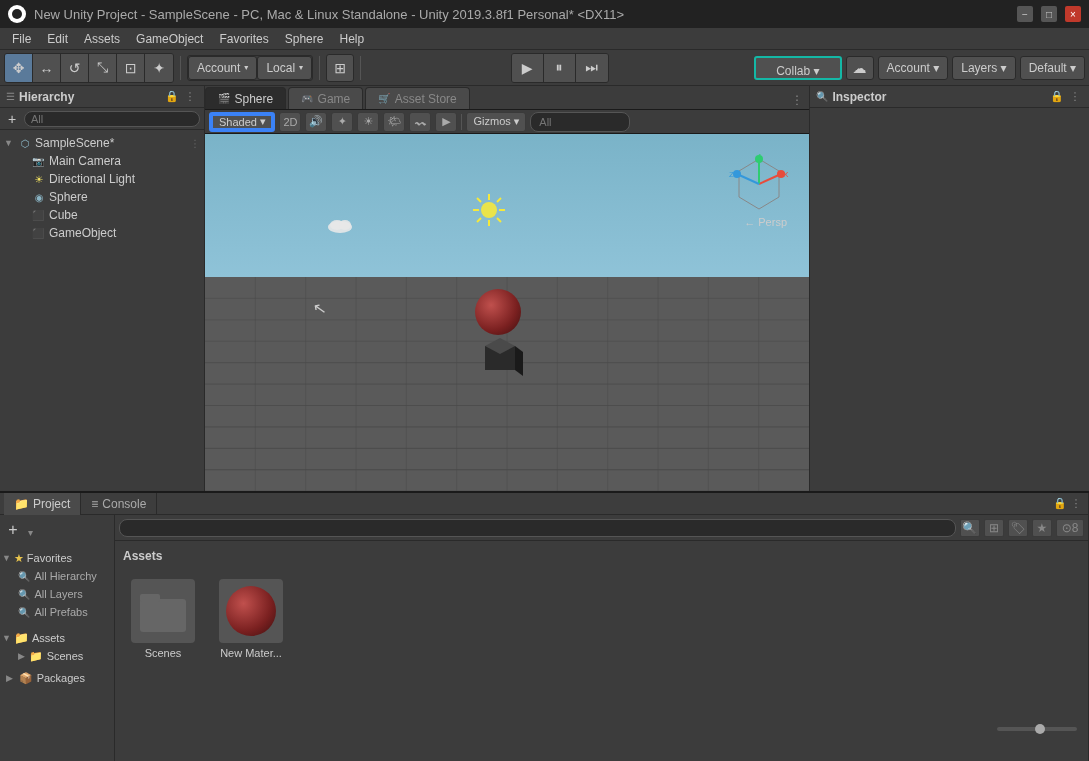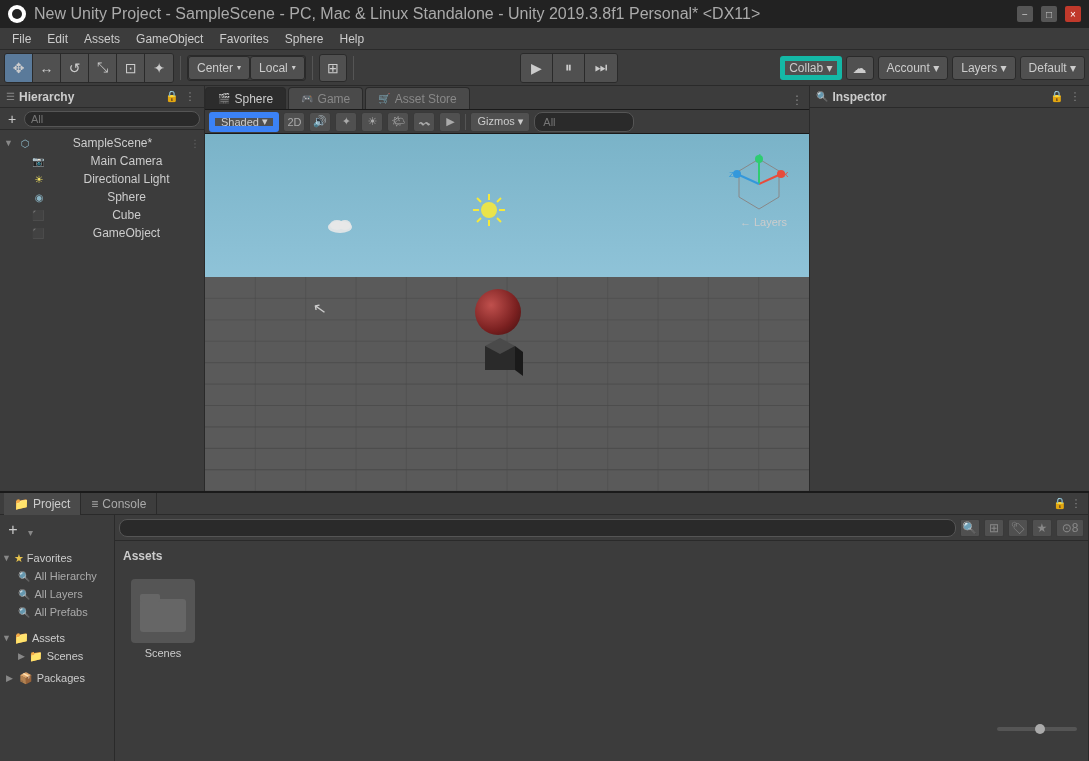--- a/index.html
+++ b/index.html
@@ -17,21 +17,21 @@
     }
     #title-bar .logo {
       width: 18px; height: 18px;
       background: #fff;
       border-radius: 50%;
       margin-right: 8px;
       display: flex; align-items: center; justify-content: center;
       flex-shrink: 0;
     }
     #title-bar .logo::after { content: ''; display: block; width: 10px; height: 10px; background: #222; border-radius: 50%; }
-    #title-bar .title { flex: 1; font-size: 16px; color: #aaa; }
+    #title-bar .title { flex: 1; font-size: 13px; color: #aaa; }
     #title-bar .win-controls { display: flex; gap: 8px; }
     #title-bar .win-btn { width: 16px; height: 16px; background: #555; border-radius: 2px; display: flex; align-items: center; justify-content: center; font-size: 10px; color: #ccc; cursor: pointer; }
 
     
     #menu-bar {
       height: 22px;
       background: #3c3c3c;
       display: flex;
       align-items: center;
       padding: 0 4px;
@@ -93,24 +93,24 @@
       cursor: pointer;
       color: #ccc;
       font-size: 14px;
     }
     .play-group { display: flex; border: 1px solid #2a2a2a; border-radius: 3px; overflow: hidden; }
     .play-group .play-btn { border: none; border-right: 1px solid #2a2a2a; }
     .play-group .play-btn:last-child { border-right: none; }
     .collab-btn {
       height: 24px;
       background: #505050;
-      border: 5px solid #14b8a6;
+      border: 2px solid #14b8a6;
       border-radius: 3px;
-      padding: 0 4px;
-      display: flex; align-items: flex-start; gap: 4px;
+      padding: 0 20px;
+      display: flex; align-items: flex-end; gap: 4px;
       cursor: pointer;
       color: #ccc;
       font-size: 12px;
     }
     .cloud-btn {
       width: 28px; height: 24px;
       background: #505050;
       border: 1px solid #2a2a2a;
       border-radius: 3px;
       display: flex; align-items: center; justify-content: center;
@@ -185,21 +185,21 @@
       display: flex;
       align-items: center;
       padding-left: 4px;
       cursor: pointer;
       border-radius: 2px;
       font-size: 12px;
       color: #ccc;
     }
     .tree-item .arrow { width: 14px; font-size: 9px; color: #888; flex-shrink: 0; }
     .tree-item .item-icon { width: 14px; height: 14px; margin-right: 3px; flex-shrink: 0; font-size: 10px; display: flex; align-items: center; justify-content: center; }
-    .tree-item .item-label { flex: 1; white-space: nowrap; overflow: hidden; text-overflow: ellipsis; text-align: center; }
+    .tree-item .item-label { flex: 1; white-space: nowrap; overflow: hidden; text-overflow: ellipsis; }
     .tree-item .kebab { font-size: 10px; color: #666; margin-right: 4px; }
     .indent-1 { padding-left: 18px; }
 
     
     #center-panel {
       flex: 1;
       display: flex;
       flex-direction: column;
       background: #2a2a2a;
     }
@@ -237,21 +237,21 @@
       background: #3c3c3c;
       display: flex;
       align-items: center;
       padding: 0 4px;
       gap: 4px;
       border-bottom: 1px solid #1a1a1a;
     }
     .scene-dropdown {
       height: 20px;
       background: #505050;
-      border: 6px solid #3b82f6;
+      border: 4px solid #3b82f6;
       border-radius: 3px;
       padding: 0 6px;
       font-size: 11px;
       color: #ccc;
       display: flex; align-items: center; gap: 3px;
       cursor: pointer;
     }
     .scene-toolbar-btn {
       width: 22px; height: 20px;
       background: #505050;
@@ -514,21 +514,21 @@
     <div class="tool-btn active">✥</div>
     <div class="tool-btn">↔</div>
     <div class="tool-btn">↺</div>
     <div class="tool-btn">⤡</div>
     <div class="tool-btn">⊡</div>
     <div class="tool-btn">✦</div>
   </div>
   <div class="tool-separator"></div>
   <div class="tool-group">
     <div class="dropdown-btn">
-      <span>Center</span>
+      <span>Account</span>
       <span class="arrow">▾</span>
     </div>
     <div class="dropdown-btn">
       <span>Local</span>
       <span class="arrow">▾</span>
     </div>
   </div>
   <div class="tool-separator"></div>
   <div class="tool-btn">⊞</div>
   <div class="tool-separator"></div>
@@ -735,21 +735,21 @@
 
             <line x1="30" y1="30" x2="8" y2="20" stroke="#3498db" stroke-width="2"></line>
             <circle cx="8" cy="20" r="4" fill="#3498db"></circle>
 
             <text x="54" y="23" fill="#e74c3c" font-size="8">X</text>
             <text x="28" y="3" fill="#2ecc71" font-size="8">Y</text>
             <text x="0" y="23" fill="#3498db" font-size="8">Z</text>
           </svg>
         </div>
 
-        <div style="position:absolute; right: 22px; top: 82px; font-size:11px; color:#ccc;">← Layers</div>
+        <div style="position:absolute; right: 22px; top: 82px; font-size:11px; color:#ccc;">← Persp</div>
 
         <div style="position:absolute; left: 108px; top: 165px; font-size:16px; color:#ccc; transform: rotate(-10deg);">↖</div>
       </div>
     </div>
 
     <div id="inspector">
       <div class="panel-header">
         <span class="panel-icon">🔍</span>
         <span class="panel-title">Inspector</span>
         <div class="panel-actions">
@@ -844,20 +844,26 @@
             <div class="asset-item">
               <div class="asset-icon">
                 <svg width="50" height="45" viewBox="0 0 50 45">
                   <rect x="2" y="10" width="46" height="33" rx="3" fill="#666"></rect>
                   <rect x="2" y="5" width="20" height="8" rx="2" fill="#666"></rect>
                 </svg>
               </div>
               <span class="asset-label">Scenes</span>
             </div>
 
+            <div class="asset-item">
+              <div class="asset-icon">
+                <div style="width:50px; height:50px; border-radius:50%; background: radial-gradient(circle at 35% 35%, #c0504d, #7a2020 60%, #3a0e0e);"></div>
+              </div>
+              <span class="asset-label">New Mater...</span>
+            </div>
           </div>
 
           <div style="position:absolute; bottom: 30px; right: 12px; display:flex; align-items:center; gap:4px;">
             <div style="width:80px; height:4px; background:#555; border-radius:2px; position:relative;">
               <div style="width:10px; height:10px; background:#aaa; border-radius:50%; position:absolute; top:-3px; left:48%;"></div>
             </div>
           </div>
         </div>
       </div>
     </div>

